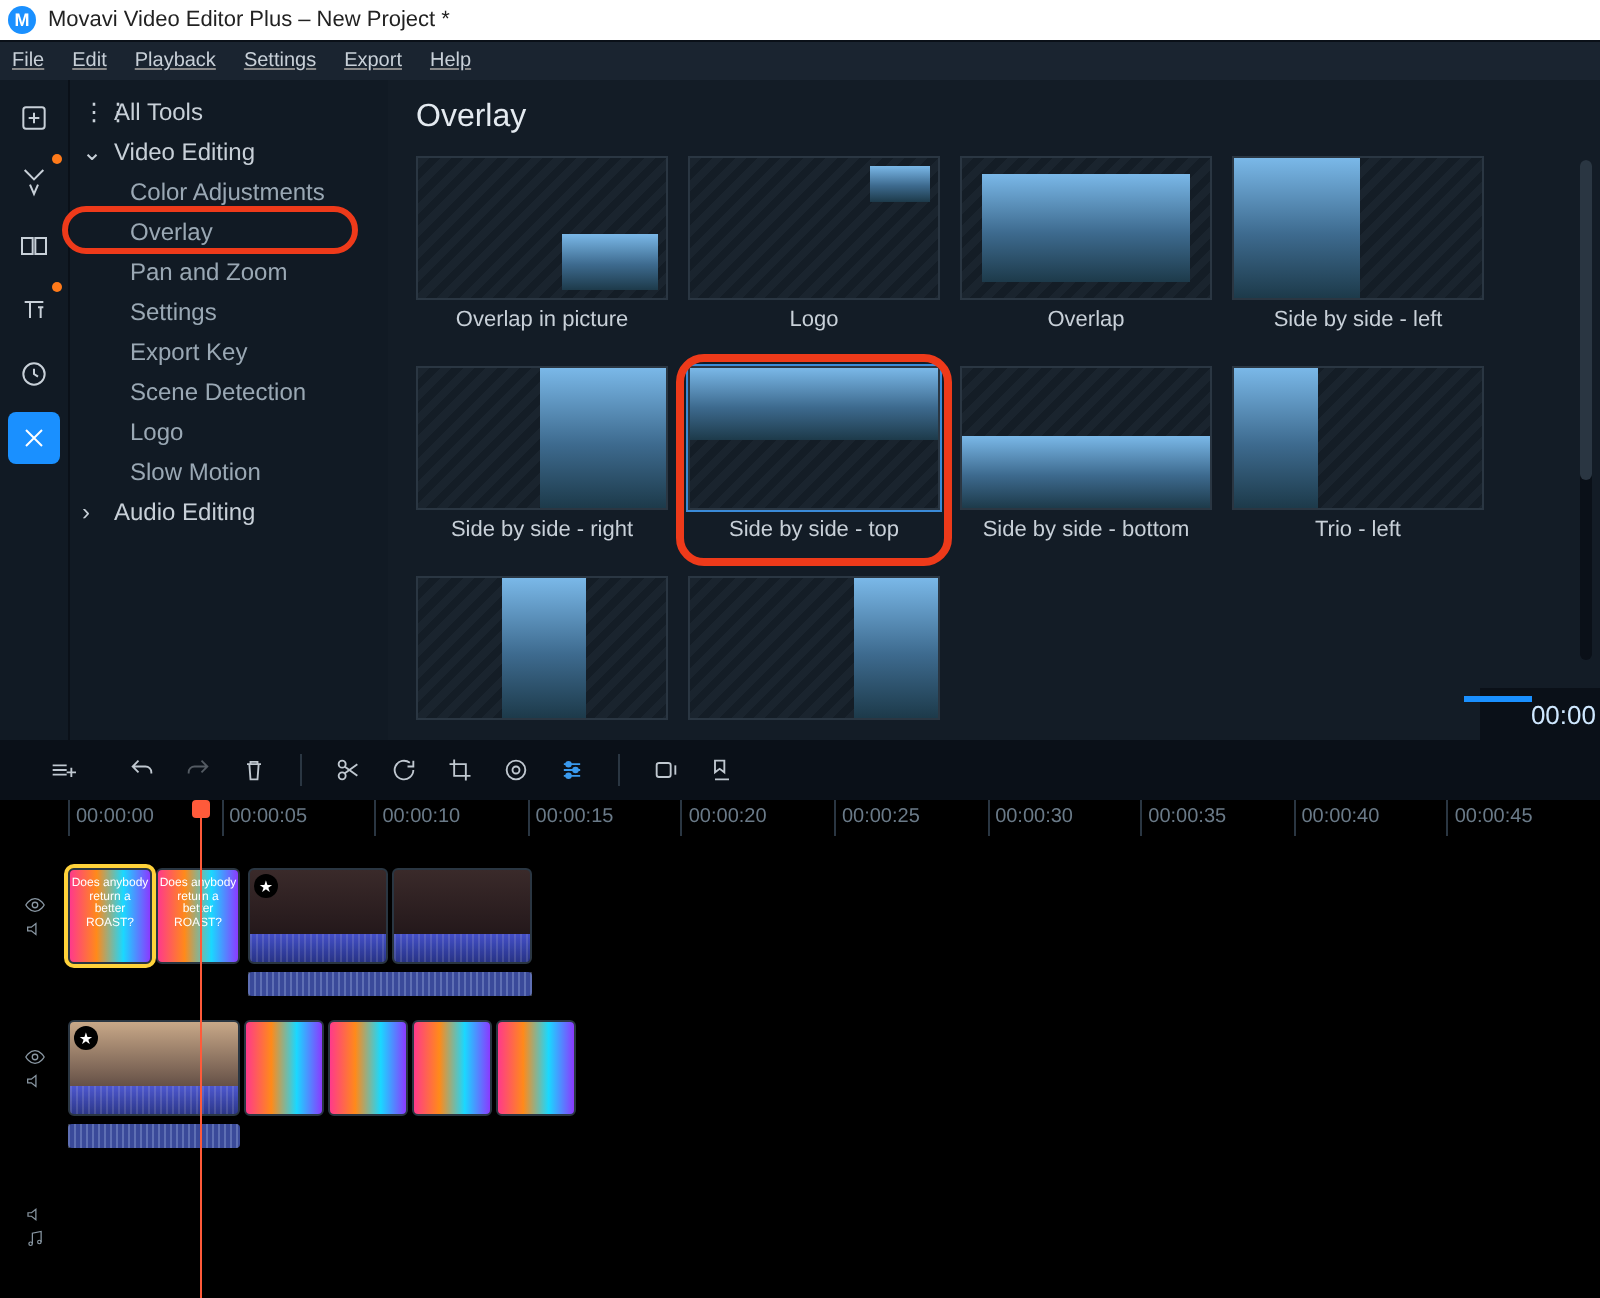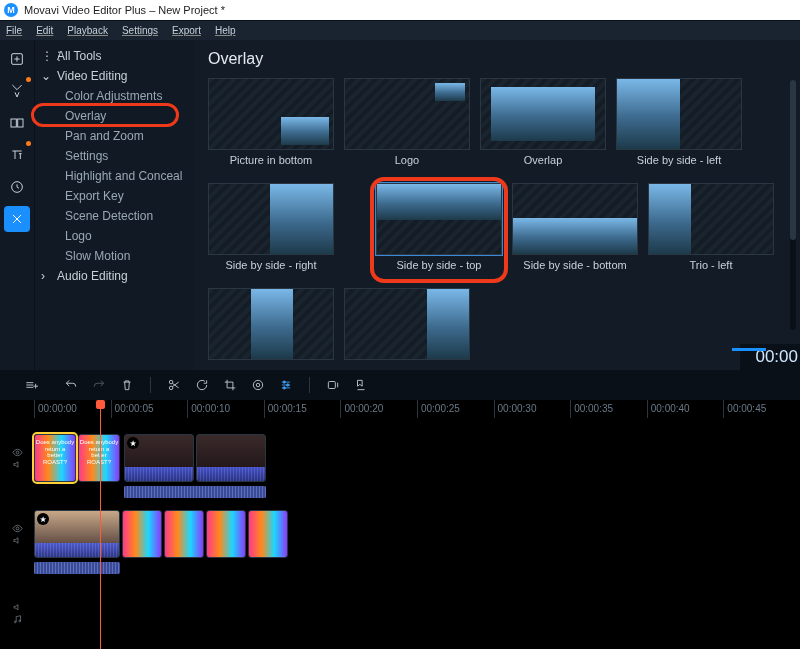--- a/index.html
+++ b/index.html
@@ -34,21 +34,21 @@
 .card { width: 126px; height: 95px; display: flex; flex-direction: column; align-items: center; gap: 4px; cursor: pointer; }
 .thumb { width: 126px; height: 72px; background: repeating-linear-gradient(135deg,#1a242e 0 4px,#141d26 4px 8px); border: 1px solid #2a3642; position: relative; overflow: hidden; }
 .thumb.selected { outline: 1px solid #3a8ad8; }
 .card .cap { font-size: 11px; color: #c8d0d8; text-align: center; }
 .mini { position: absolute; background: linear-gradient(180deg,#7ab8e8 0%,#3d6a8e 55%,#1d3a4a 100%); }
 .scrollbar { position: absolute; right: 4px; top: 40px; width: 6px; height: 250px; background: #0a1018; border-radius: 3px; }
 .scrollbar .thumb-s { width: 6px; height: 160px; background: #2a3642; border-radius: 3px; }
 
 .highlight-rect { position: absolute; border: 4px solid #ee3a1a; border-radius: 14px; pointer-events: none; }
 
-.timebar-right { position: absolute; right: 0; bottom: 0; width: 60px; height: 26px; background: #0a1018; display: flex; align-items: center; justify-content: flex-end; color: #cfe8ff; font-size: 17px; padding-right: 2px; }
+.timebar-right { position: absolute; right: 0; bottom: 0; width: 60px; height: 26px; background: #0a1018; display: flex; align-items: center; justify-content: flex-end; color: #cfe8ff; font-size: 13px; padding-right: 2px; }
 .timebar-right::before { content: ""; position: absolute; left: -8px; top: 4px; width: 34px; height: 3px; background: #1a90ff; }
 
 .toolbar { height: 30px; background: #0a1018; display: flex; align-items: center; padding: 0 14px; gap: 16px; }
 .toolbar .grp { display: flex; gap: 14px; align-items: center; }
 .toolbar svg, .toolbar .ico { width: 14px; height: 14px; stroke: #c0c8d0; fill: none; stroke-width: 1.6; }
 .toolbar .ico.active { stroke: #3a9aee; }
 .toolbar .sep { width: 1px; height: 16px; background: #2a3642; }
 
 .add-track-btn { width: 34px; height: 20px; background: #0a1018; display: flex; align-items: center; justify-content: center; }
 
@@ -146,40 +146,39 @@
         <span class="chevron">⌄</span>
         <span>Video Editing</span>
       </div>
     <div class="side-item sub">Color Adjustments</div>
     <div class="side-item sub selected">
       <span>Overlay</span>
       <div class="highlight-oval" style="left:-4px;top:-3px;width:148px;height:24px;"></div>
     </div>
     <div class="side-item sub">Pan and Zoom</div>
     <div class="side-item sub">Settings</div>
-    <div class="side-item sub">Highlight and Conceal</div>
     <div class="side-item sub">Export Key</div>
     <div class="side-item sub">Scene Detection</div>
     <div class="side-item sub">Logo</div>
     <div class="side-item sub">Slow Motion</div>
     <div class="side-item header">
         <span class="chevron">›</span>
         <span>Audio Editing</span>
       </div>
   </div>
 
   <div class="content">
     <h2>Overlay</h2>
     <div class="grid">
 
       <div class="card">
         <div class="thumb">
             <div class="mini" style="right:4px;bottom:4px;width:48px;height:28px;"></div>
           </div>
-        <div class="cap">Picture in bottom</div>
+        <div class="cap">Overlap in picture</div>
       </div>
       <div class="card">
         <div class="thumb">
             <div class="mini" style="right:4px;top:4px;width:30px;height:18px;"></div>
           </div>
         <div class="cap">Logo</div>
       </div>
       <div class="card">
         <div class="thumb">
             <div class="mini" style="left:10px;top:8px;right:10px;bottom:8px;"></div>
@@ -192,21 +191,21 @@
           </div>
         <div class="cap">Side by side - left</div>
       </div>
 
       <div class="card">
         <div class="thumb">
             <div class="mini" style="right:0;top:0;width:63px;height:100%;"></div>
           </div>
         <div class="cap">Side by side - right</div>
       </div>
-      <div class="card" style="position:relative;margin-left:32px;">
+      <div class="card" style="position:relative;">
         <div class="thumb selected">
             <div class="mini" style="left:0;top:0;right:0;height:36px;"></div>
           </div>
         <div class="cap">Side by side - top</div>
         <div class="highlight-rect" style="left:-6px;top:-6px;width:138px;height:106px;"></div>
       </div>
       <div class="card">
         <div class="thumb">
             <div class="mini" style="left:0;bottom:0;right:0;height:36px;"></div>
           </div>

